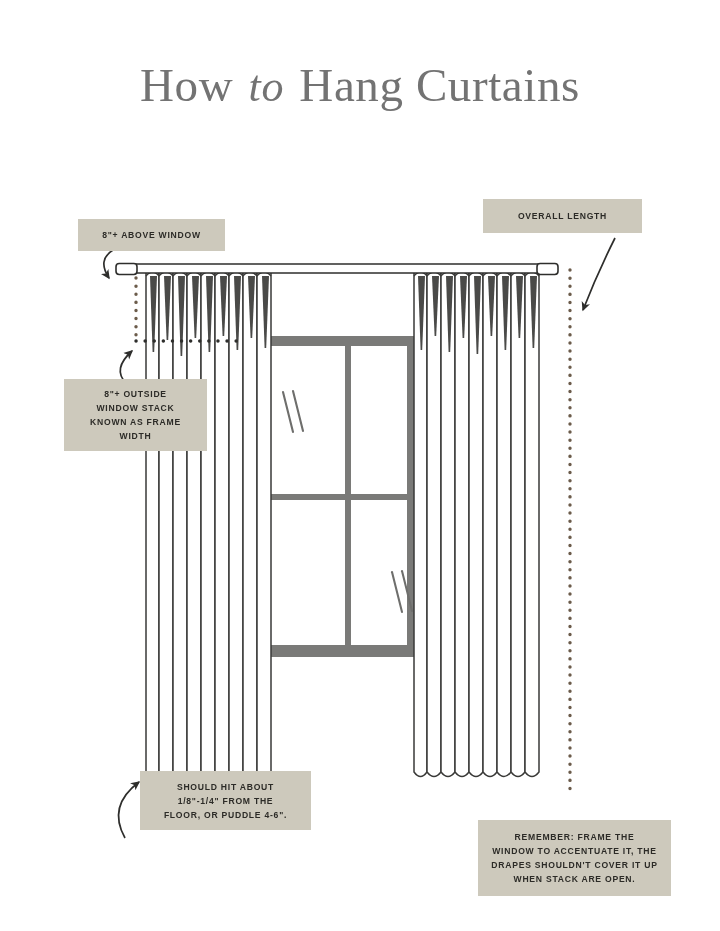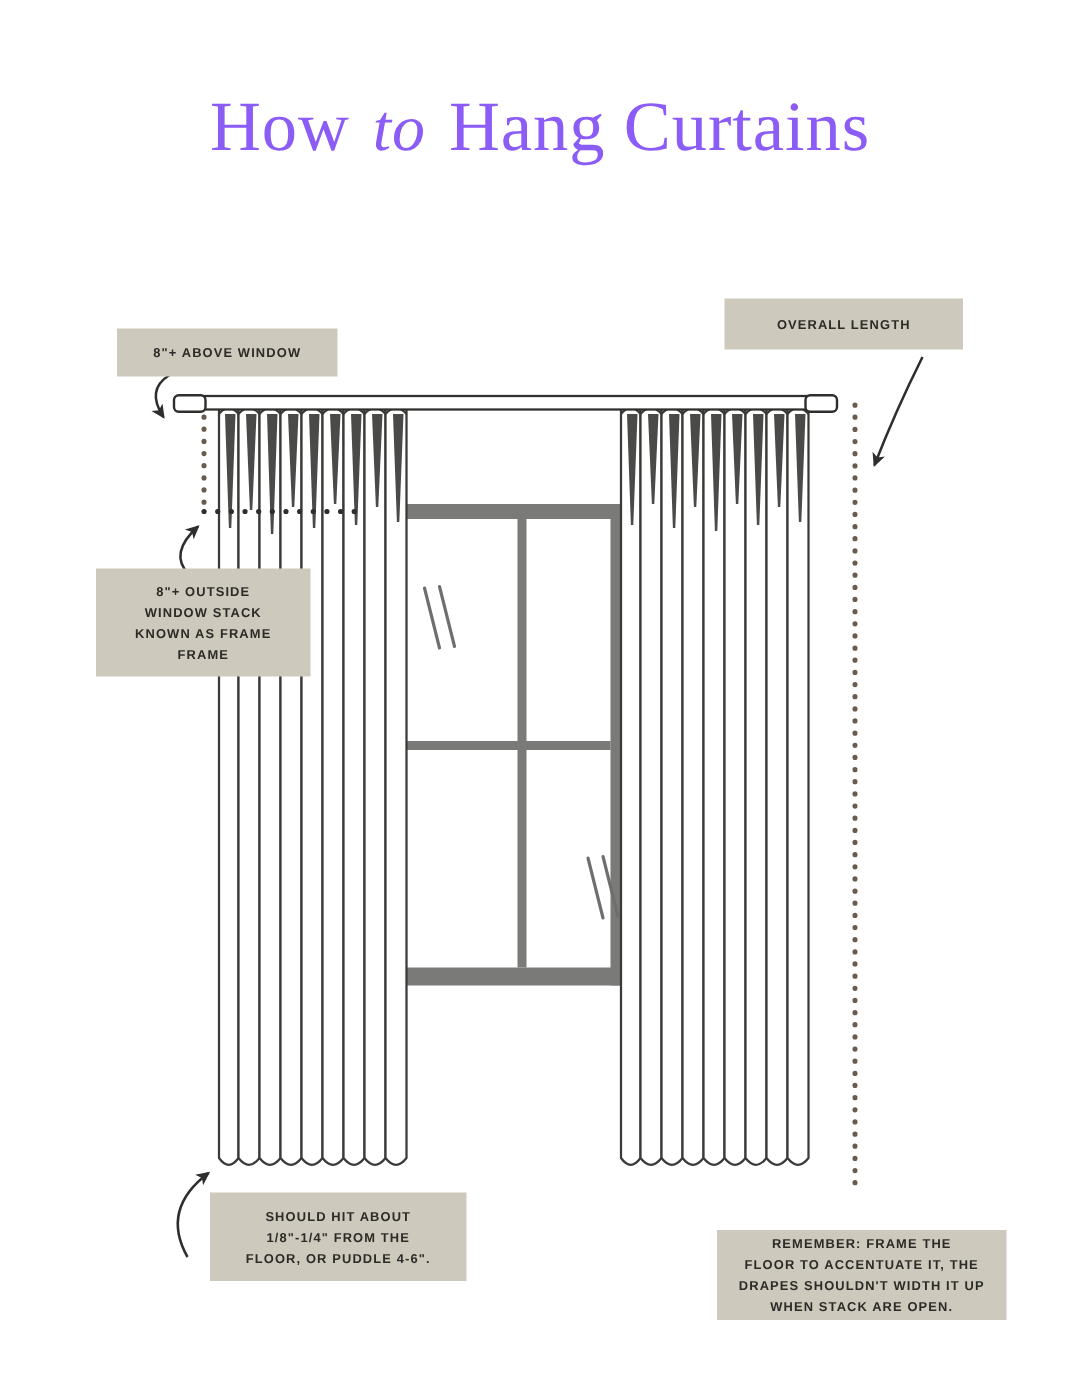--- a/index.html
+++ b/index.html
@@ -19,21 +19,21 @@
   
   #page-title {
     position: absolute;
     top: 58px;
     left: 0;
     width: 720px;
     text-align: center;
     font-family: "Liberation Serif", serif;
     font-size: 47px;
     letter-spacing: 0.6px;
-    color: #8b5cf6;
+    color: #737373;
     white-space: nowrap;
   }
   #page-title .ital {
     font-style: italic;
     font-size: 44px;
     padding: 0 3px;
   }
 
   
   #diagram {
@@ -63,22 +63,22 @@
     align-items: center;
     justify-content: center;
     box-sizing: border-box;
     padding: 4px 4px;
   }
   .callout span { display: block; width: 100%; }
 
   #callout-above-window { left: 78px;  top: 219px; width: 147px; height: 32px; }
   #callout-stack-width  { left: 64px;  top: 379px; width: 143px; height: 72px; }
   #callout-overall      { left: 483px; top: 199px; width: 159px; height: 34px; }
-  #callout-floor        { left: 140px; top: 795px; width: 171px; height: 59px; }
-  #callout-remember     { left: 478px; top: 820px; width: 193px; height: 60px; }
+  #callout-floor        { left: 140px; top: 771px; width: 171px; height: 59px; }
+  #callout-remember     { left: 478px; top: 820px; width: 193px; height: 76px; }
 </style>
 </head>
 <body>
 
 <div id="page-title">
   <span>How</span>
   <span class="ital">to</span>
   <span>Hang Curtains</span>
 </div>
 
@@ -208,36 +208,36 @@
 
 <div class="callout" id="callout-above-window">
   <span>8"+ ABOVE WINDOW</span>
 </div>
 
 <div class="callout" id="callout-stack-width">
   <div>
     <span>8"+ OUTSIDE</span>
     <span>WINDOW STACK</span>
     <span>KNOWN AS FRAME</span>
-    <span>FRAME</span>
+    <span>WIDTH</span>
   </div>
 </div>
 
 <div class="callout" id="callout-overall">
   <span>OVERALL LENGTH</span>
 </div>
 
 <div class="callout" id="callout-floor">
   <div>
     <span>SHOULD HIT ABOUT</span>
     <span>1/8"-1/4" FROM THE</span>
     <span>FLOOR, OR PUDDLE 4-6".</span>
   </div>
 </div>
 
 <div class="callout" id="callout-remember">
   <div>
     <span>REMEMBER: FRAME THE</span>
-    <span>FLOOR TO ACCENTUATE IT, THE</span>
-    <span>DRAPES SHOULDN'T WIDTH IT UP</span>
+    <span>WINDOW TO ACCENTUATE IT, THE</span>
+    <span>DRAPES SHOULDN'T COVER IT UP</span>
     <span>WHEN STACK ARE OPEN.</span>
   </div>
 </div>
 
 </body></html>

